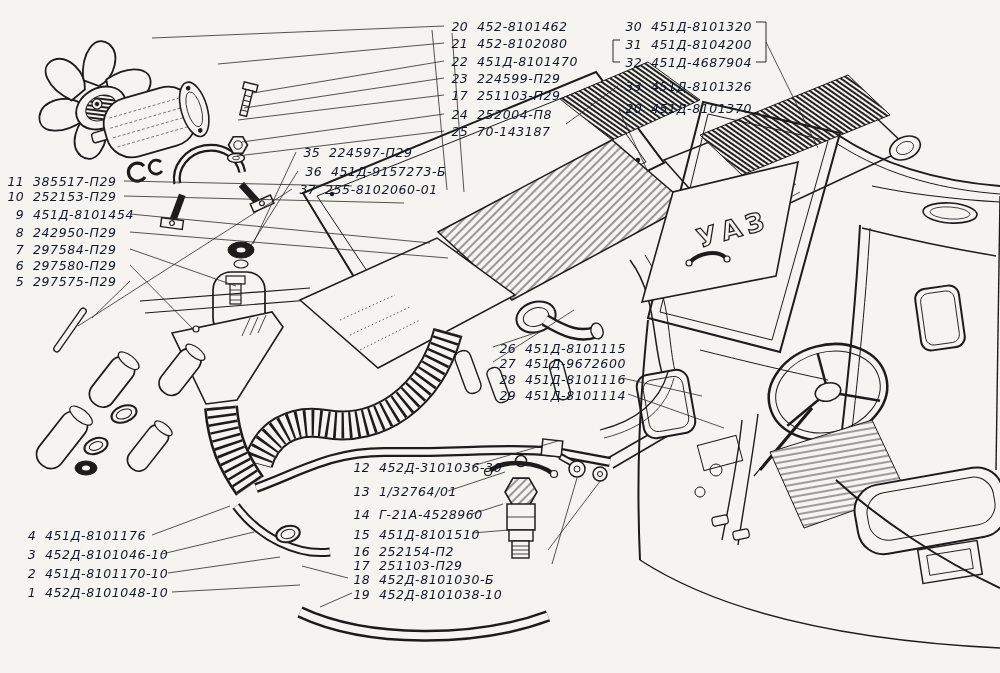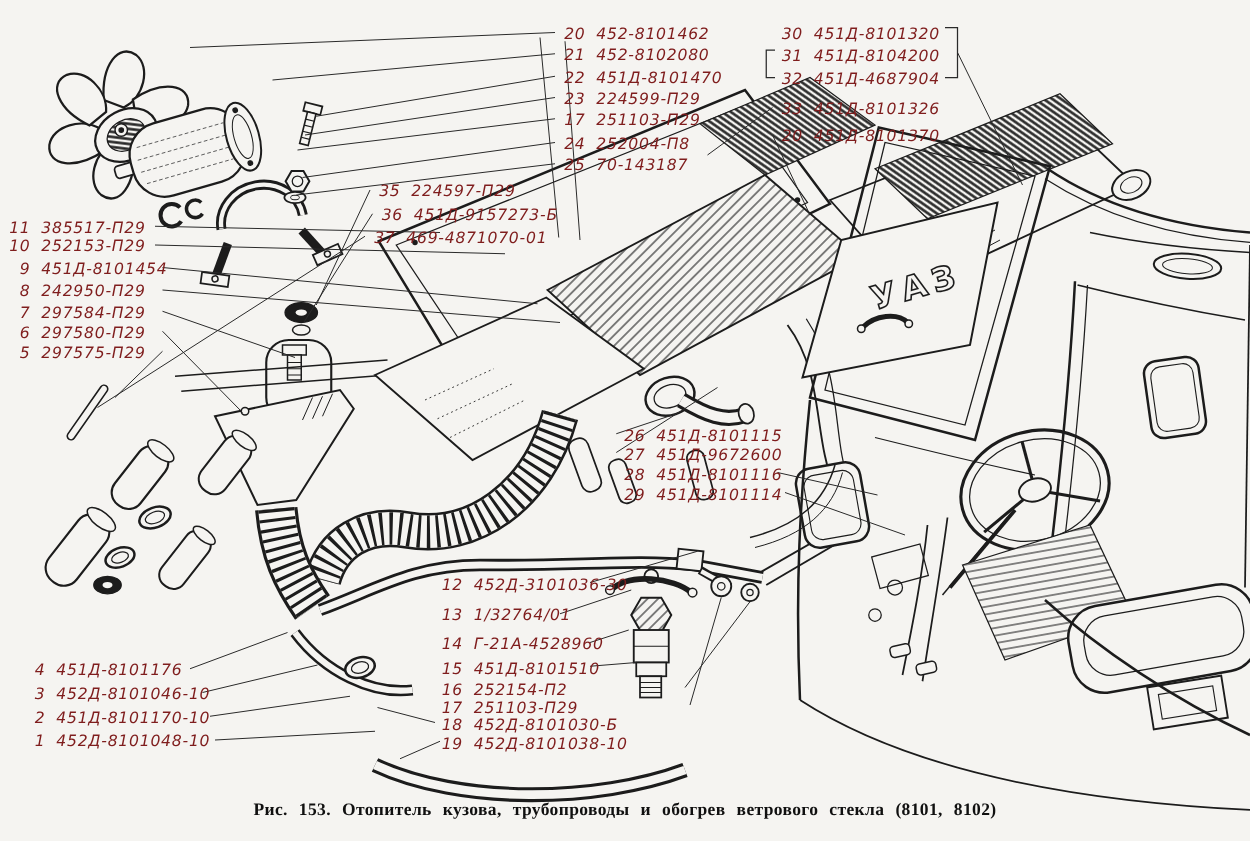--- a/index.html
+++ b/index.html
@@ -1,20 +1,20 @@
 <!DOCTYPE html>
 <html><head>
 <meta charset="utf-8">
 <style>
   html,body{margin:0;padding:0;background:#fff}
   .stage{position:relative;width:1000px;height:673px;background:#f5f4f1;overflow:hidden;
          font-family:"DejaVu Sans",sans-serif}
   svg.art{position:absolute;left:0;top:0}
   .co{position:absolute;display:flex;align-items:center;
-      font:italic 12.5px/1.1 "DejaVu Sans",sans-serif;color:#7f1d1d;
+      font:italic 12.5px/1.1 "DejaVu Sans",sans-serif;color:#0f172a;
       letter-spacing:.3px;white-space:nowrap}
   .co .num{min-width:20px;text-align:right;margin-right:9px}
   .co .part{letter-spacing:.6px}
   .caption{position:absolute;left:0;right:0;top:641px;text-align:center;
            font:bold 14px "Liberation Serif",serif;color:#101010;
            word-spacing:5px;letter-spacing:.3px}
 </style>
 </head>
 <body>
 
@@ -439,21 +439,21 @@
 <div class="co" style="left:300px;top:146px">
       <span class="num">35</span>
       <span class="part">224597-П29</span>
     </div>
 <div class="co" style="left:302px;top:165px">
       <span class="num">36</span>
       <span class="part">451Д-9157273-Б</span>
     </div>
 <div class="co" style="left:296px;top:183px">
       <span class="num">37</span>
-      <span class="part">469-4871070-01</span>
+      <span class="part">255-8102060-01</span>
     </div>
 
 <div class="co" style="left:496px;top:342px">
       <span class="num">26</span>
       <span class="part">451Д-8101115</span>
     </div>
 <div class="co" style="left:496px;top:357px">
       <span class="num">27</span>
       <span class="part">451Д-9672600</span>
     </div>
@@ -509,15 +509,14 @@
     </div>
 <div class="co" style="left:16px;top:567px">
       <span class="num">2</span>
       <span class="part">451Д-8101170-10</span>
     </div>
 <div class="co" style="left:16px;top:586px">
       <span class="num">1</span>
       <span class="part">452Д-8101048-10</span>
     </div>
 
-<div class="caption">Рис. 153. Отопитель кузова, трубопроводы и обогрев ветрового стекла (8101, 8102)</div>
 
 </div>
 
 </body></html>

